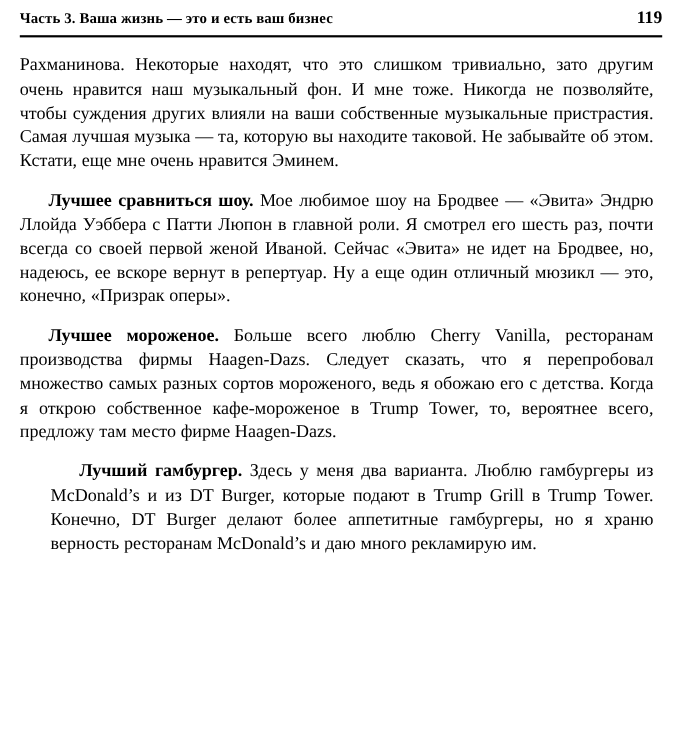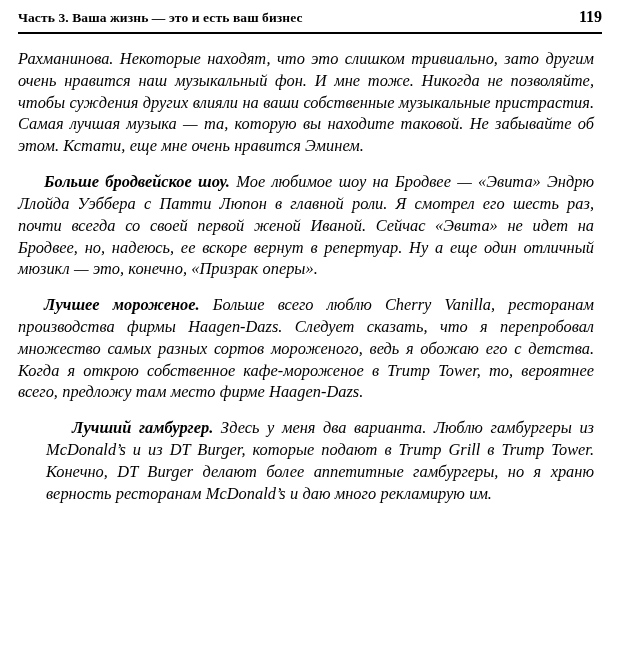--- a/index.html
+++ b/index.html
@@ -39,21 +39,20 @@
     font-weight: bold;
     text-align: center;
   }
   .rule {
     margin: 6px 18px 0 18px;
     height: 2px;
     background: #000000;
   }
   .content {
     padding: 14px 26px 0 18px;
-    font-style: italic;
   }
   p.para {
     margin: 0 0 14px 0;
     font-size: 16.4px;
     line-height: 1.33;
     text-align: justify;
     text-justify: inter-word;
     word-spacing: 0.2px;
     hyphens: manual;
   }
@@ -80,21 +79,21 @@
 
   <div class="rule"></div>
 
   <div class="content">
 
     <p class="para">
       <span>Рахманинова. Некоторые находят, что это слишком тривиально, зато другим очень нравится наш музыкальный фон. И мне тоже. Никогда не позволяйте, чтобы суждения других влияли на ваши собственные музыкальные пристрастия. Самая лучшая музыка — та, которую вы находите таковой. Не забывайте об этом. Кстати, еще мне очень нравится Эминем.</span>
     </p>
 
     <p class="para indent">
-      <span class="lead">Больше бродвейское шоу.</span><span> Мое любимое шоу на Бродвее — «Эвита» Эндрю Ллойда Уэббера с Патти Люпон в главной роли. Я смотрел его шесть раз, почти всегда со своей первой женой Иваной. Сейчас «Эвита» не идет на Бродвее, но, надеюсь, ее вскоре вернут в репертуар. Ну а еще один отличный мюзикл — это, конечно, «Призрак оперы».</span>
+      <span class="lead">Лучшее сравниться шоу.</span><span> Мое любимое шоу на Бродвее — «Эвита» Эндрю Ллойда Уэббера с Патти Люпон в главной роли. Я смотрел его шесть раз, почти всегда со своей первой женой Иваной. Сейчас «Эвита» не идет на Бродвее, но, надеюсь, ее вскоре вернут в репертуар. Ну а еще один отличный мюзикл — это, конечно, «Призрак оперы».</span>
     </p>
 
 
     <p class="para indent">
       <span class="lead">Лучшее мороженое.</span><span> Больше всего люблю Cherry Vanilla, ресторанам производства фирмы Haagen-Dazs. Следует сказать, что я перепробовал множество самых разных сортов мороженого, ведь я обожаю его с детства. Когда я открою собственное кафе-мороженое в Trump Tower, то, вероятнее всего, предложу там место фирме Haagen-Dazs.</span>
     </p>
 
     <p class="para indent last">
       <span class="lead">Лучший гамбургер.</span><span> Здесь у меня два варианта. Люблю гамбургеры из McDonald’s и из DT Burger, которые подают в Trump Grill в Trump Tower. Конечно, DT Burger делают более аппетитные гамбургеры, но я храню верность ресторанам McDonald’s и даю много рекламирую им.</span>
     </p>

